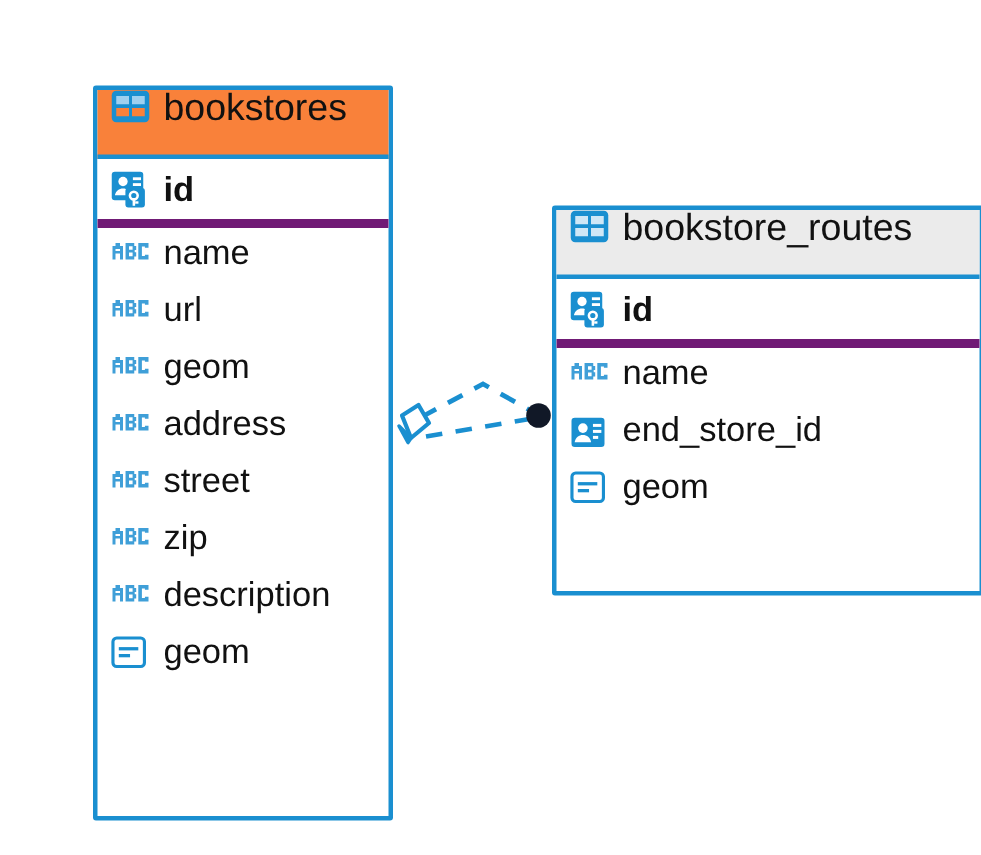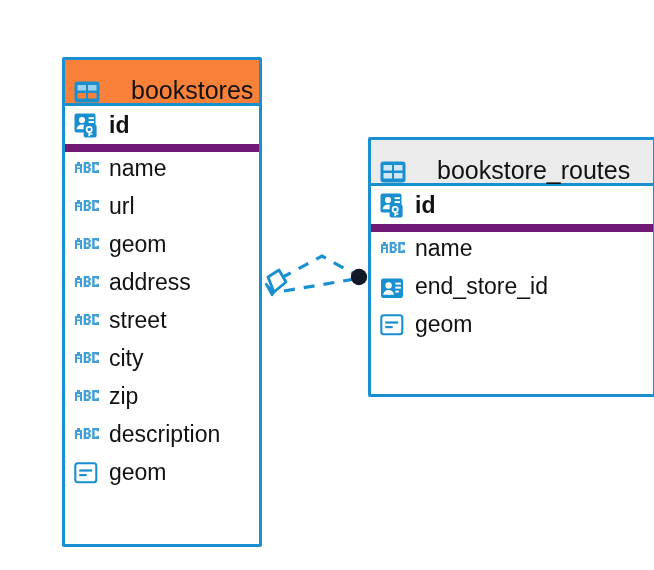--- a/index.html
+++ b/index.html
@@ -26,26 +26,25 @@
   
   .entity {
     position: absolute;
     box-sizing: border-box;
     background: #ffffff;
     border: 3px solid #1a8fd0;
     border-radius: 2px;
   }
   .entity-title {
     display: flex;
-    align-items: flex-end;
+    align-items: flex-start;
     box-sizing: border-box;
     height: 46px;
     padding: 0 8px 0 9px;
     border-bottom: 3px solid #1a8fd0;
-    gap: 22px;
   }
   .entity-title.highlight {
     background: #f9813a;
   }
   .entity-title.plain {
     background: #ebebeb;
   }
   .entity-title-text {
     font-size: 25px;
     color: #111111;
@@ -53,21 +52,21 @@
     margin-left: 9px;
     white-space: nowrap;
   }
 
   .pk-row {
     display: flex;
     align-items: center;
     box-sizing: border-box;
     height: 46px;
     padding: 0 8px 0 9px;
-    border-bottom: 8px solid #701a75;
+    border-bottom: 6px solid #701a75;
     background: #ffffff;
   }
   .pk-row .field-label {
     font-weight: bold;
   }
 
   .fields {
     padding: 5px 0 6px 0;
   }
   .field-row {
@@ -196,30 +195,20 @@
         <span class="icon icon-abc">
           <svg width="26" height="20" viewBox="0 0 26 20">
             <path d="M1 16 L1 7 L3 7 L3 5 L6 5 L6 7 L8 7 L8 16 L6 16 L6 12 L3 12 L3 16 Z M3 9 L3 10.4 L6 10.4 L6 9 Z" fill="#3f9fd8"></path>
             <path d="M9.7 16 L9.7 5 L15.5 5 L15.5 7 L16.8 7 L16.8 9.6 L15.8 9.6 L15.8 11.1 L16.8 11.1 L16.8 14 L15.5 14 L15.5 16 Z M12 7.2 L12 9.5 L14.4 9.5 L14.4 7.2 Z M12 11.3 L12 13.8 L14.4 13.8 L14.4 11.3 Z" fill="#3f9fd8"></path>
             <path d="M18.2 7 L18.2 5 L25 5 L25 8.2 L22.6 8.2 L22.6 7.3 L20.6 7.3 L20.6 13.7 L22.6 13.7 L22.6 12.8 L25 12.8 L25 16 L18.2 16 Z" fill="#3f9fd8"></path>
           </svg>
         </span>
         <span class="field-label">street</span>
       </div>
 
-      <div class="field-row">
-        <span class="icon icon-abc">
-          <svg width="26" height="20" viewBox="0 0 26 20">
-            <path d="M1 16 L1 7 L3 7 L3 5 L6 5 L6 7 L8 7 L8 16 L6 16 L6 12 L3 12 L3 16 Z M3 9 L3 10.4 L6 10.4 L6 9 Z" fill="#3f9fd8"></path>
-            <path d="M9.7 16 L9.7 5 L15.5 5 L15.5 7 L16.8 7 L16.8 9.6 L15.8 9.6 L15.8 11.1 L16.8 11.1 L16.8 14 L15.5 14 L15.5 16 Z M12 7.2 L12 9.5 L14.4 9.5 L14.4 7.2 Z M12 11.3 L12 13.8 L14.4 13.8 L14.4 11.3 Z" fill="#3f9fd8"></path>
-            <path d="M18.2 7 L18.2 5 L25 5 L25 8.2 L22.6 8.2 L22.6 7.3 L20.6 7.3 L20.6 13.7 L22.6 13.7 L22.6 12.8 L25 12.8 L25 16 L18.2 16 Z" fill="#3f9fd8"></path>
-          </svg>
-        </span>
-        <span class="field-label">city</span>
-      </div>
 
 
       <div class="field-row">
         <span class="icon icon-abc">
           <svg width="26" height="20" viewBox="0 0 26 20">
             <path d="M1 16 L1 7 L3 7 L3 5 L6 5 L6 7 L8 7 L8 16 L6 16 L6 12 L3 12 L3 16 Z M3 9 L3 10.4 L6 10.4 L6 9 Z" fill="#3f9fd8"></path>
             <path d="M9.7 16 L9.7 5 L15.5 5 L15.5 7 L16.8 7 L16.8 9.6 L15.8 9.6 L15.8 11.1 L16.8 11.1 L16.8 14 L15.5 14 L15.5 16 Z M12 7.2 L12 9.5 L14.4 9.5 L14.4 7.2 Z M12 11.3 L12 13.8 L14.4 13.8 L14.4 11.3 Z" fill="#3f9fd8"></path>
             <path d="M18.2 7 L18.2 5 L25 5 L25 8.2 L22.6 8.2 L22.6 7.3 L20.6 7.3 L20.6 13.7 L22.6 13.7 L22.6 12.8 L25 12.8 L25 16 L18.2 16 Z" fill="#3f9fd8"></path>
           </svg>
         </span>

